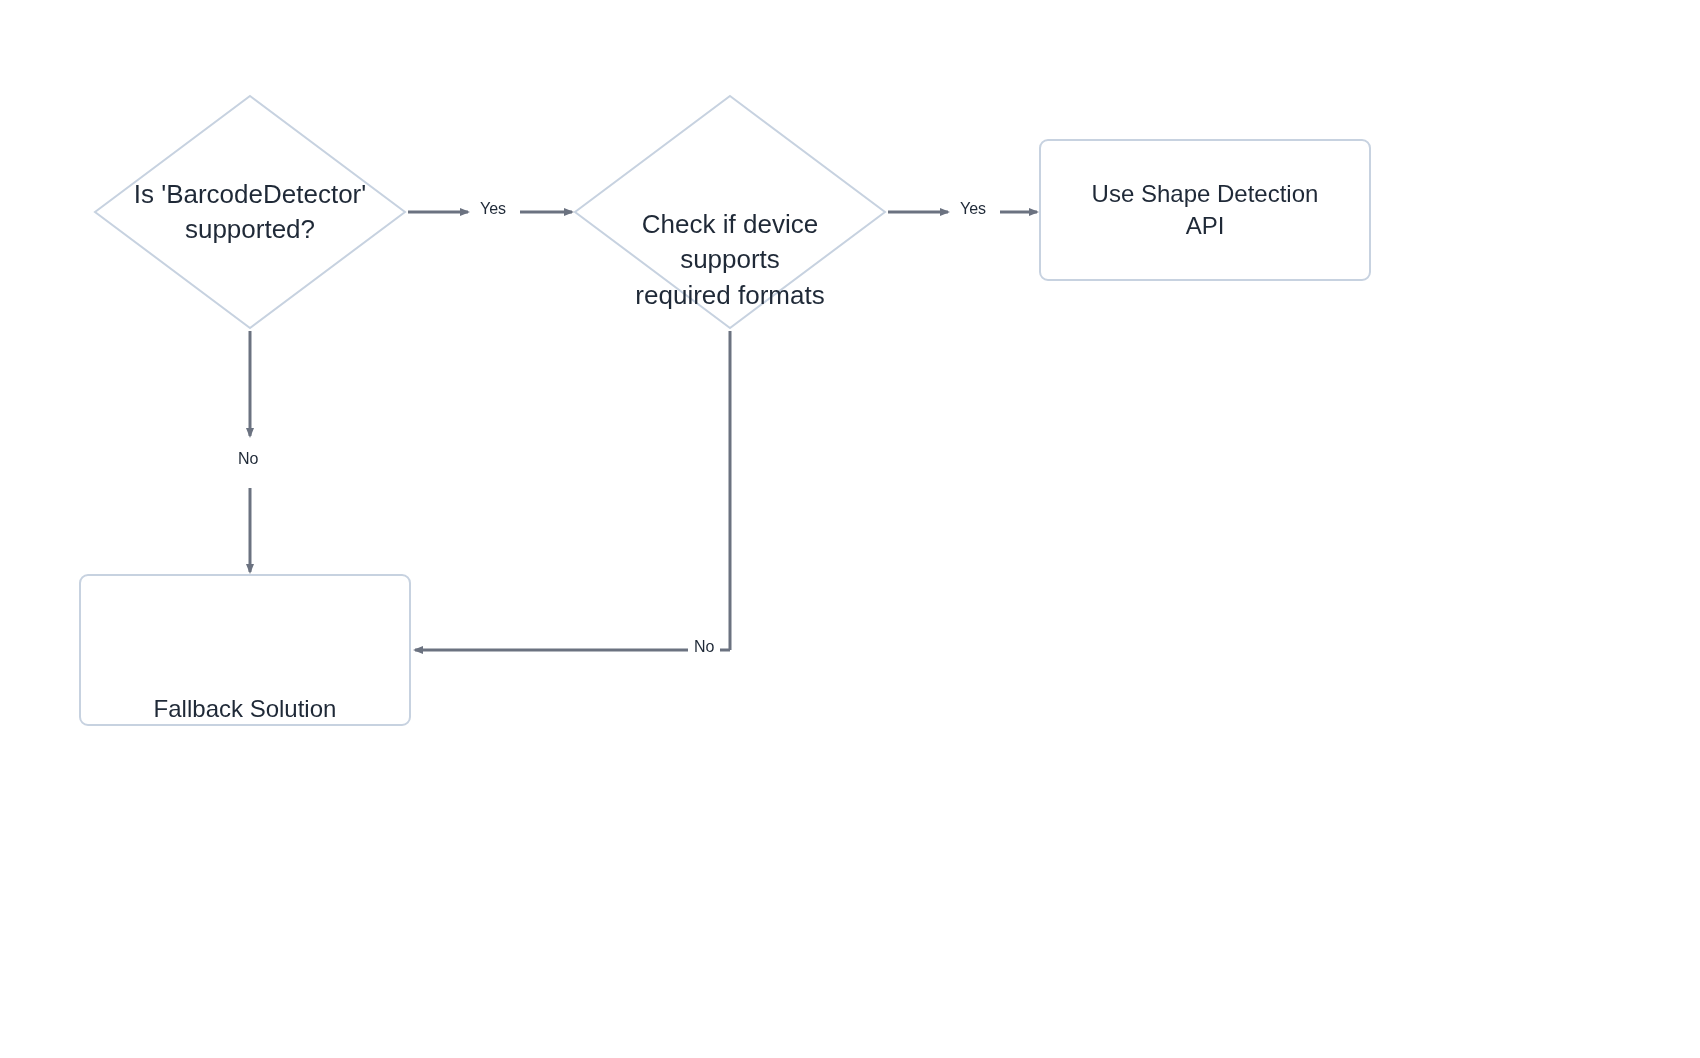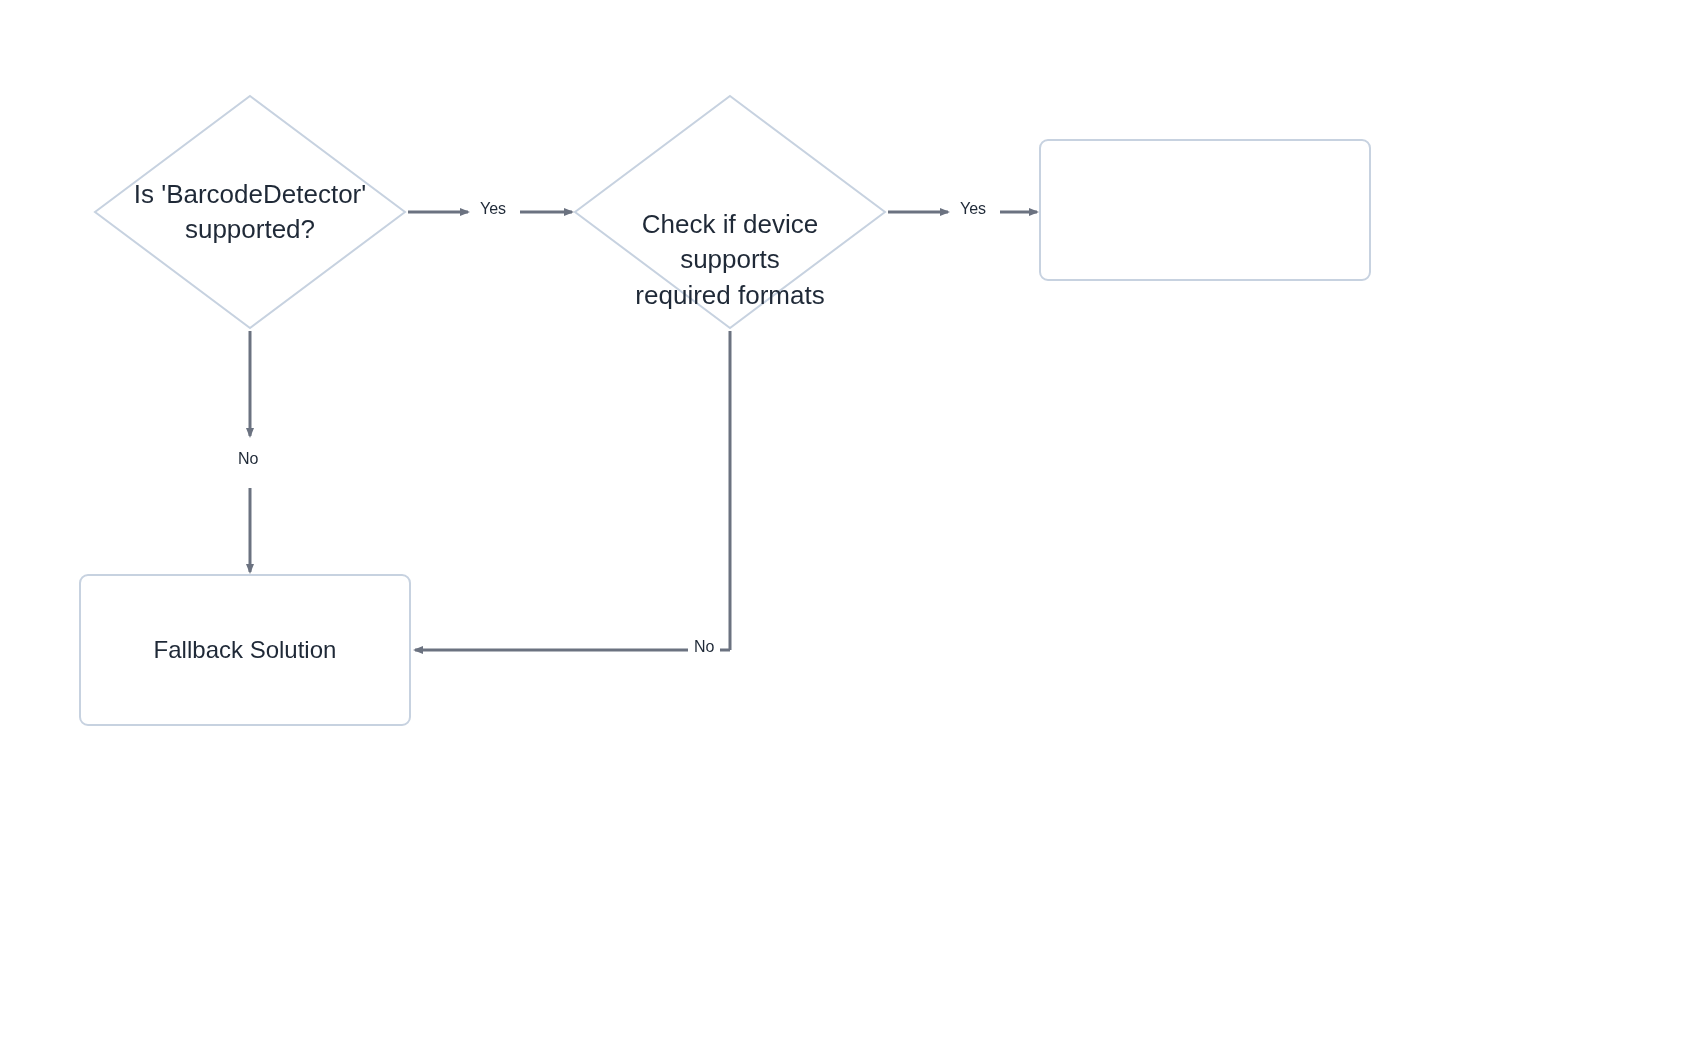--- a/index.html
+++ b/index.html
@@ -88,22 +88,28 @@
     </div>
   </div>
 
   <div class="node-text" style="left:590px; top:180px; width:280px; height:64px;margin-top:48px;">
     <div>
       <span>Check if device supports</span><br>
       <span>required formats</span>
     </div>
   </div>
 
+  <div class="node-text large" style="left:1040px; top:140px; width:330px; height:140px;">
+    <div>
+      <span>Use Shape Detection</span><br>
+      <span>API</span>
+    </div>
+  </div>
 
-  <div class="node-text large" style="left:80px; top:575px; width:330px; height:150px;">
+  <div class="node-text large" style="left:80px; top:575px; width:330px; height:150px;align-items:flex-end;">
     <span>Fallback Solution</span>
   </div>
 
   <div class="edge-label" style="left:474px; top:198px;">Yes</div>
 
   <div class="edge-label" style="left:954px; top:198px;">Yes</div>
 
   <div class="edge-label" style="left:232px; top:448px;">No</div>
 
   <div class="edge-label" style="left:688px; top:636px;">No</div>

